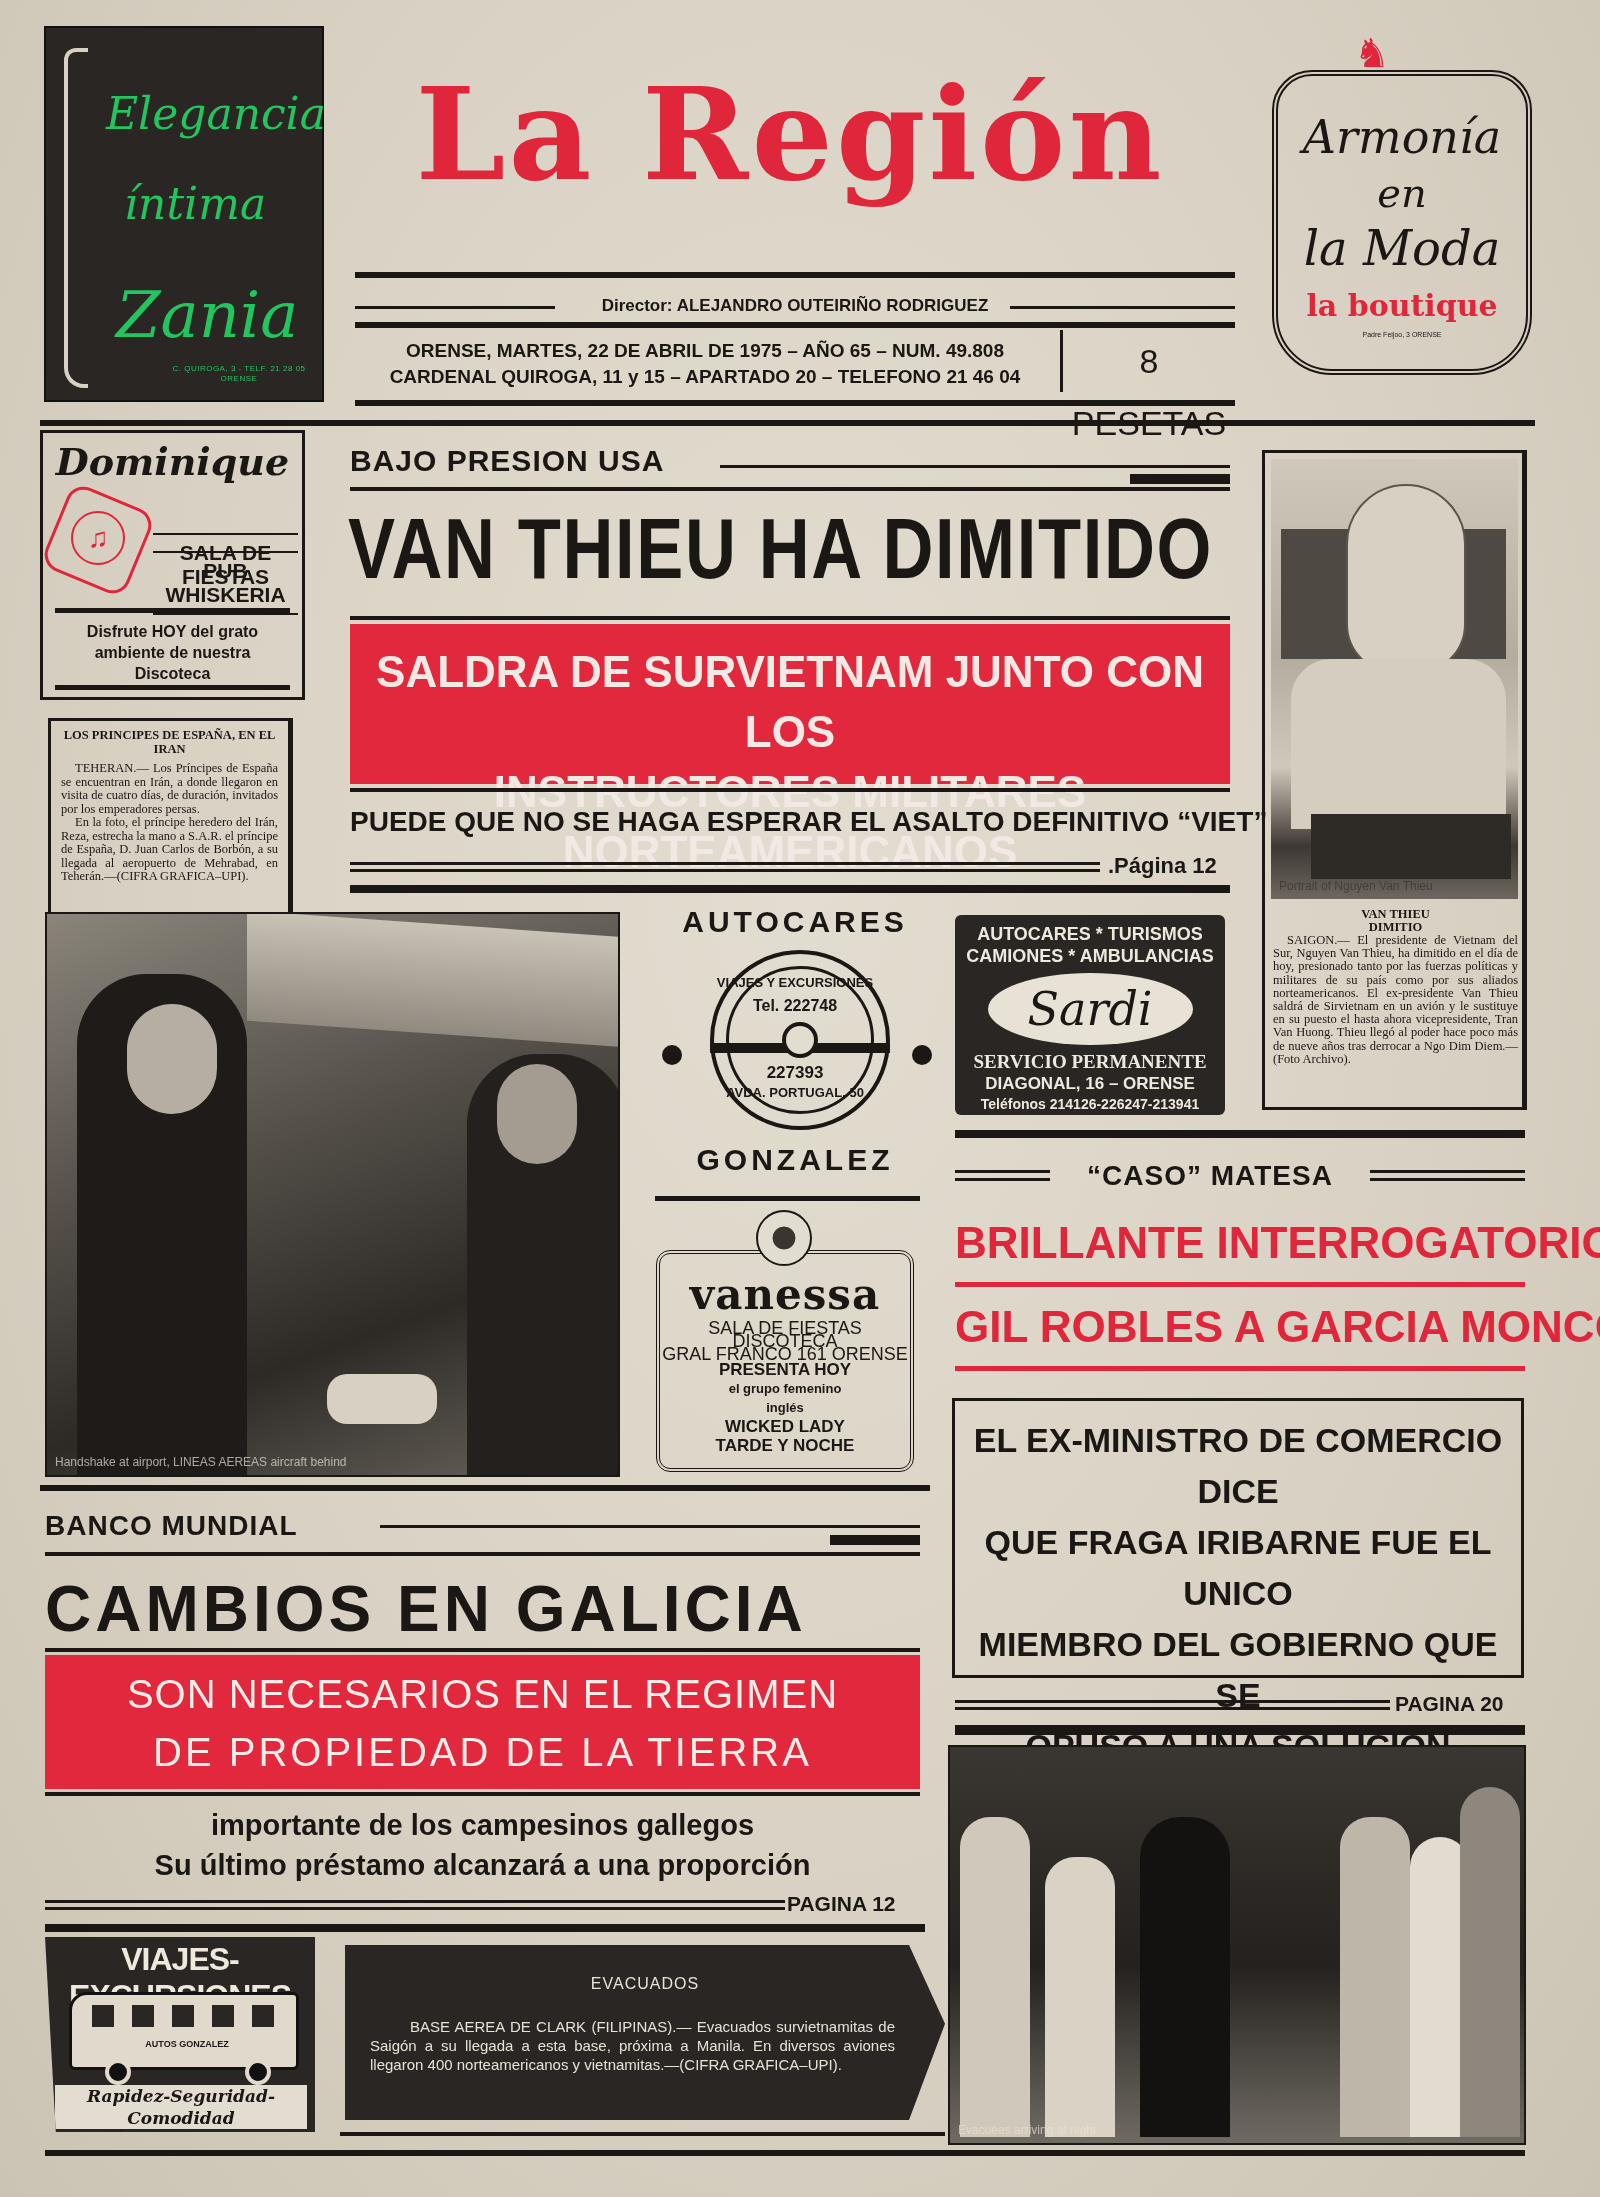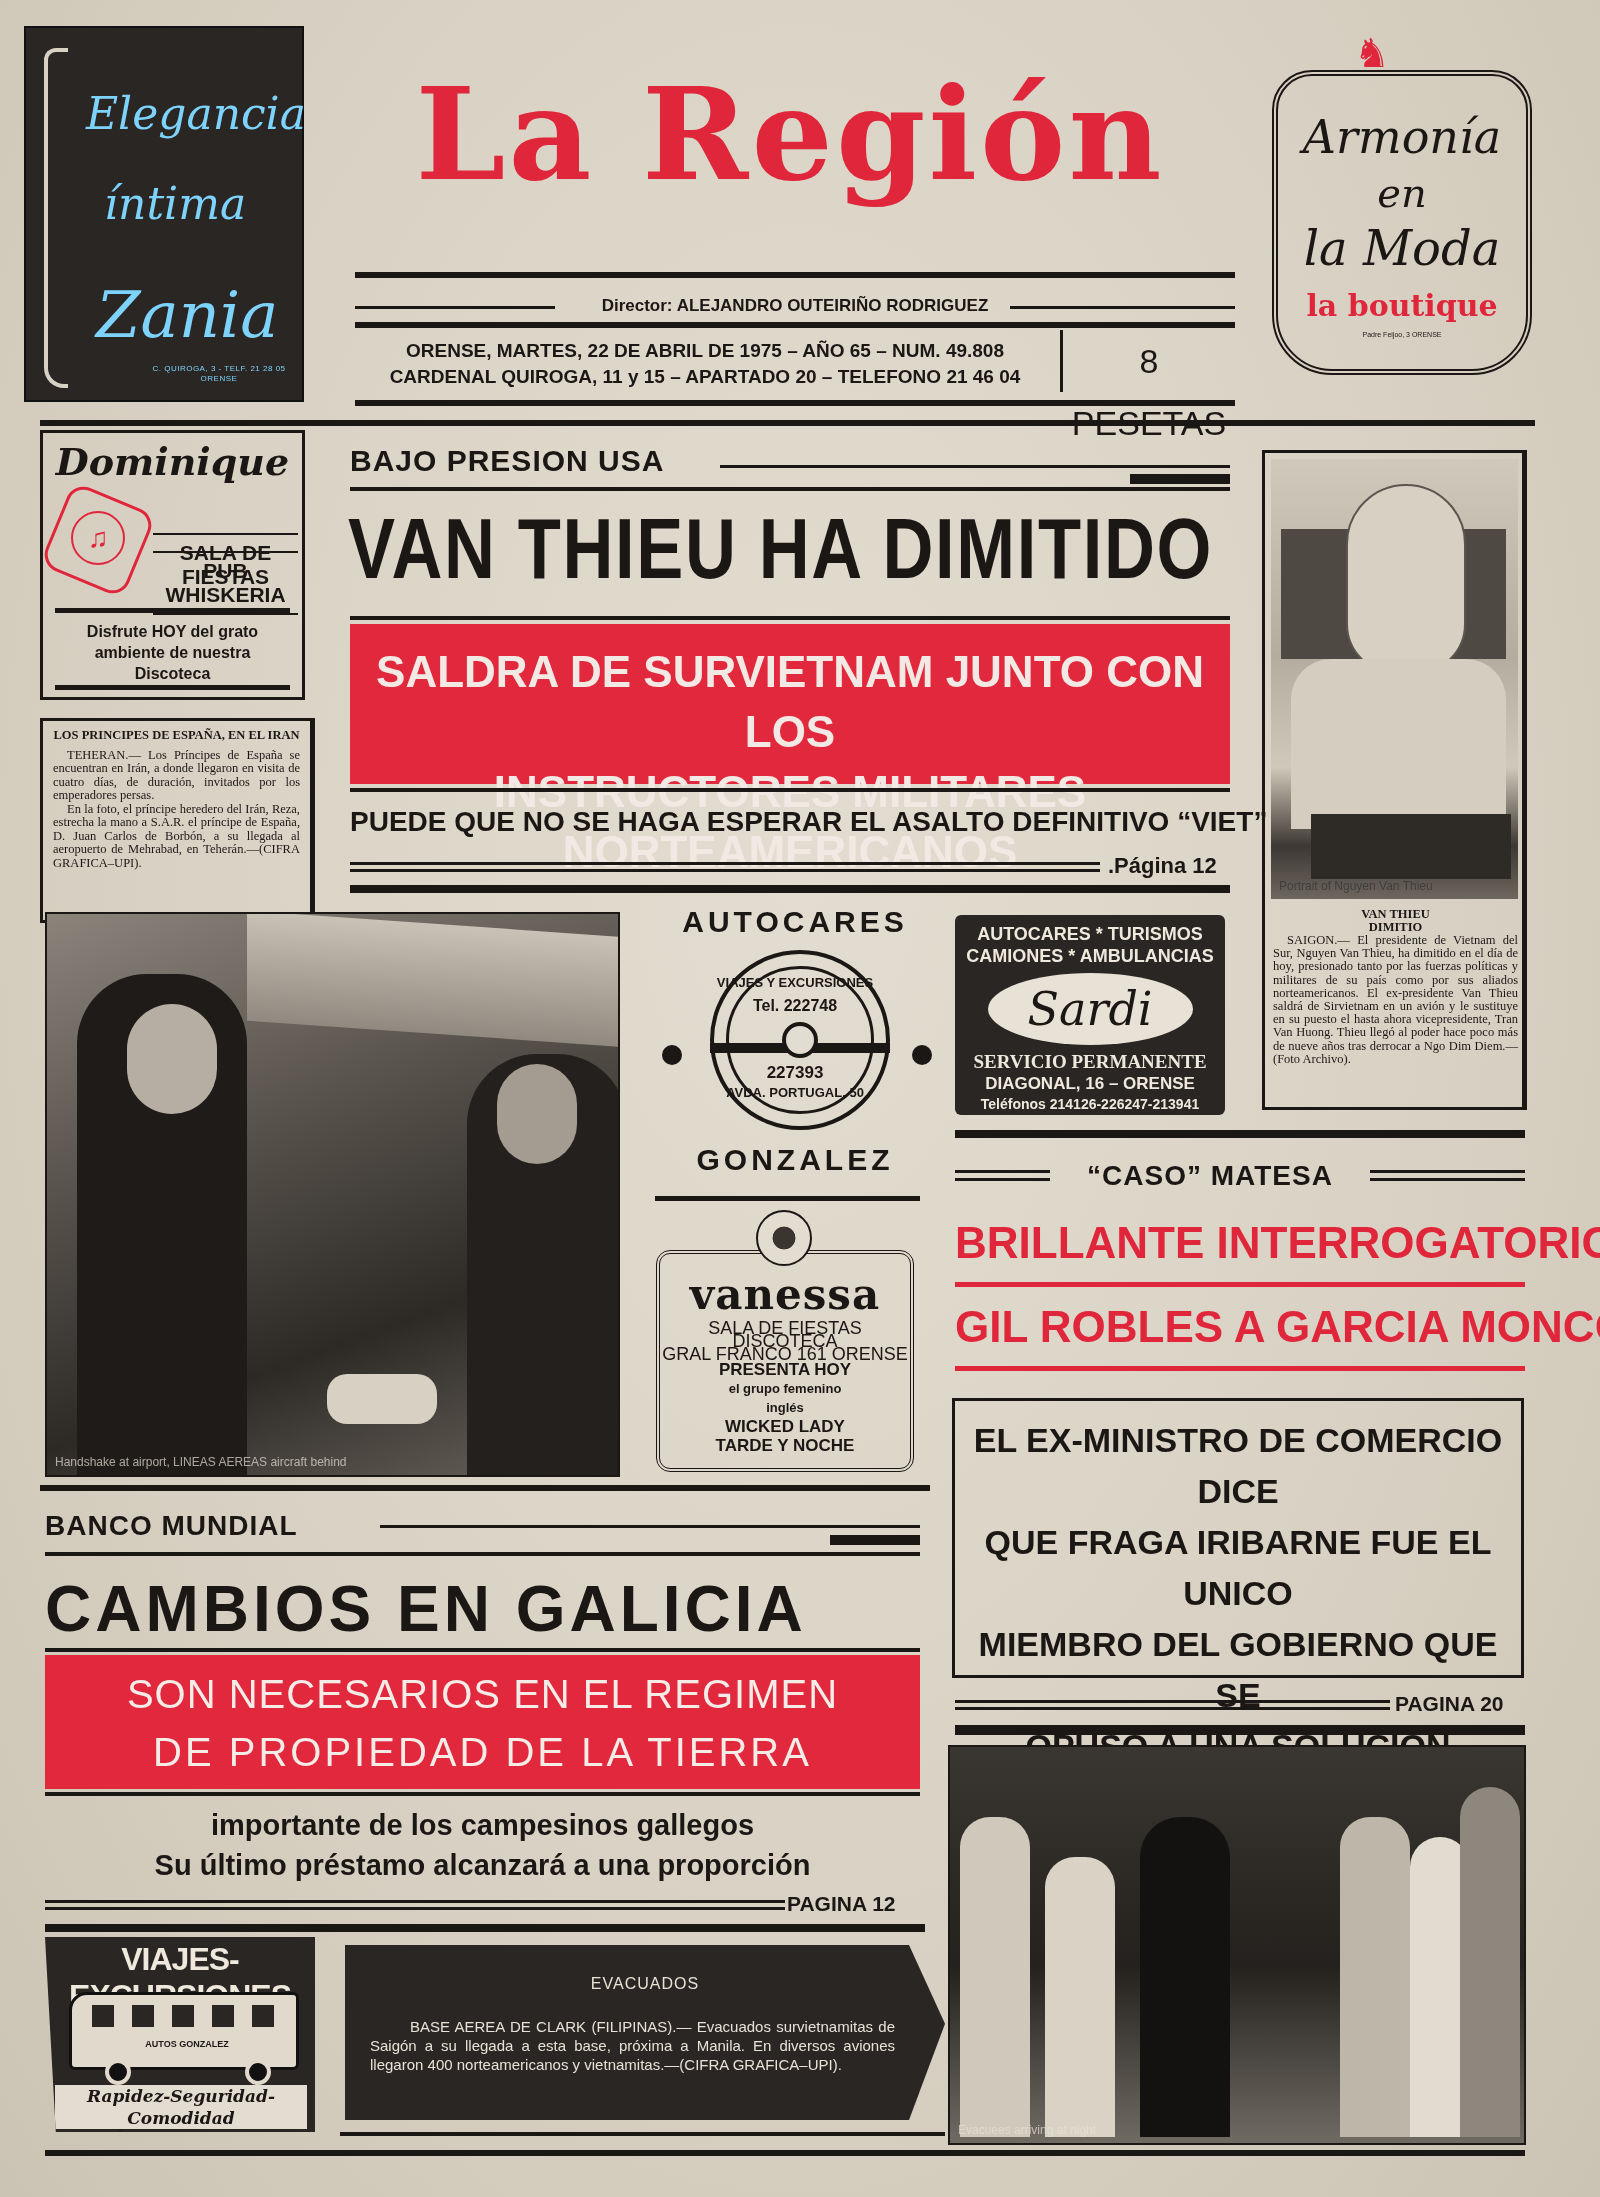--- a/index.html
+++ b/index.html
@@ -26,23 +26,23 @@
     border: 2px solid #1b1715;
     overflow: hidden;
   }
   .photo .ph-label {
     position: absolute; left: 8px; bottom: 6px;
     font-size: 12px; color: #e8e2d6; opacity: .7;
   }
 
   
   .ad-zania {
-    left: 24px; top: 26px; width: 280px; height: 376px;
+    left: 44px; top: 26px; width: 280px; height: 376px;
     background: #2a2623; border: 2px solid #111;
-    color: #7dd3fc; text-align: center;
+    color: #22c55e; text-align: center;
   }
   .ad-zania .script { font-family: "DejaVu Serif", serif; font-style: italic; }
   .ad-zania .l1 { position:absolute; left:60px; top:60px; font-size:44px; }
   .ad-zania .l2 { position:absolute; left:78px; top:150px; font-size:44px; }
   .ad-zania .l3 { position:absolute; left:70px; top:250px; font-size:64px; }
   .ad-zania .addr { position:absolute; left:110px; top:336px; font-size:8px; letter-spacing:.5px; line-height:10px; }
   .ad-zania .vine { position:absolute; left:18px; top:20px; width:24px; height:340px; border:4px solid #d9d2c4; border-right:none; border-radius: 12px 0 0 20px; }
 
   .logo {
     left: 345px; top: 64px; width: 890px; height: 140px;
@@ -75,21 +75,21 @@
     position:absolute; left:10px; top:62px; width:90px; height:90px;
     border: 3px solid #e0263a; border-radius: 18px; transform: rotate(22.5deg);
   }
   .ad-dominique .oct-inner { position:absolute; left:28px; top:78px; width:54px; height:54px; border:2px solid #e0263a; border-radius:50%; color:#e0263a; font-size:28px; text-align:center; line-height:50px; }
   .ad-dominique .t1, .ad-dominique .t2 { position:absolute; left:110px; width:145px; text-align:center; font-weight:bold; font-size:21px; border-top: 2px solid #1b1715; padding-top: 6px; }
   .ad-dominique .t1 { top: 80px; margin-top: 20px; }
   .ad-dominique .t2 { top: 118px; border-bottom: 2px solid #1b1715; padding-bottom: 6px; }
   .ad-dominique .box { position:absolute; left:12px; top:175px; width:235px; height:82px; border-top:5px solid #1b1715; border-bottom:5px solid #1b1715; text-align:center; font-size:16px; font-weight:bold; line-height:21px; padding-top:8px; }
 
   
-  .box-principes { left: 40px; top: 718px; width: 275px; height: 205px; border: 3px solid #1b1715; border-right-width: 5px; padding: 8px 10px; font-family:"Liberation Serif", serif; font-size: 12.5px; line-height: 13.5px; text-align: justify; }
+  .box-principes { left: 48px; top: 718px; width: 245px; height: 205px; border: 3px solid #1b1715; border-right-width: 5px; padding: 8px 10px; font-family:"Liberation Serif", serif; font-size: 12.5px; line-height: 13.5px; text-align: justify; }
   .box-principes h4 { text-align:center; font-size: 12.5px; font-weight:bold; margin-bottom: 6px; }
   .box-principes p { text-indent: 14px; }
 
   
   .kicker { font-weight: bold; letter-spacing: 1px; }
   .hl-black { font-weight: bold; }
   .redband { position:absolute; color: #f3e9e4; text-align:center; font-weight:bold; }
 
   
   .box-thieu { left: 1262px; top: 450px; width: 265px; height: 660px; border: 3px solid #1b1715; border-right-width: 5px; }

